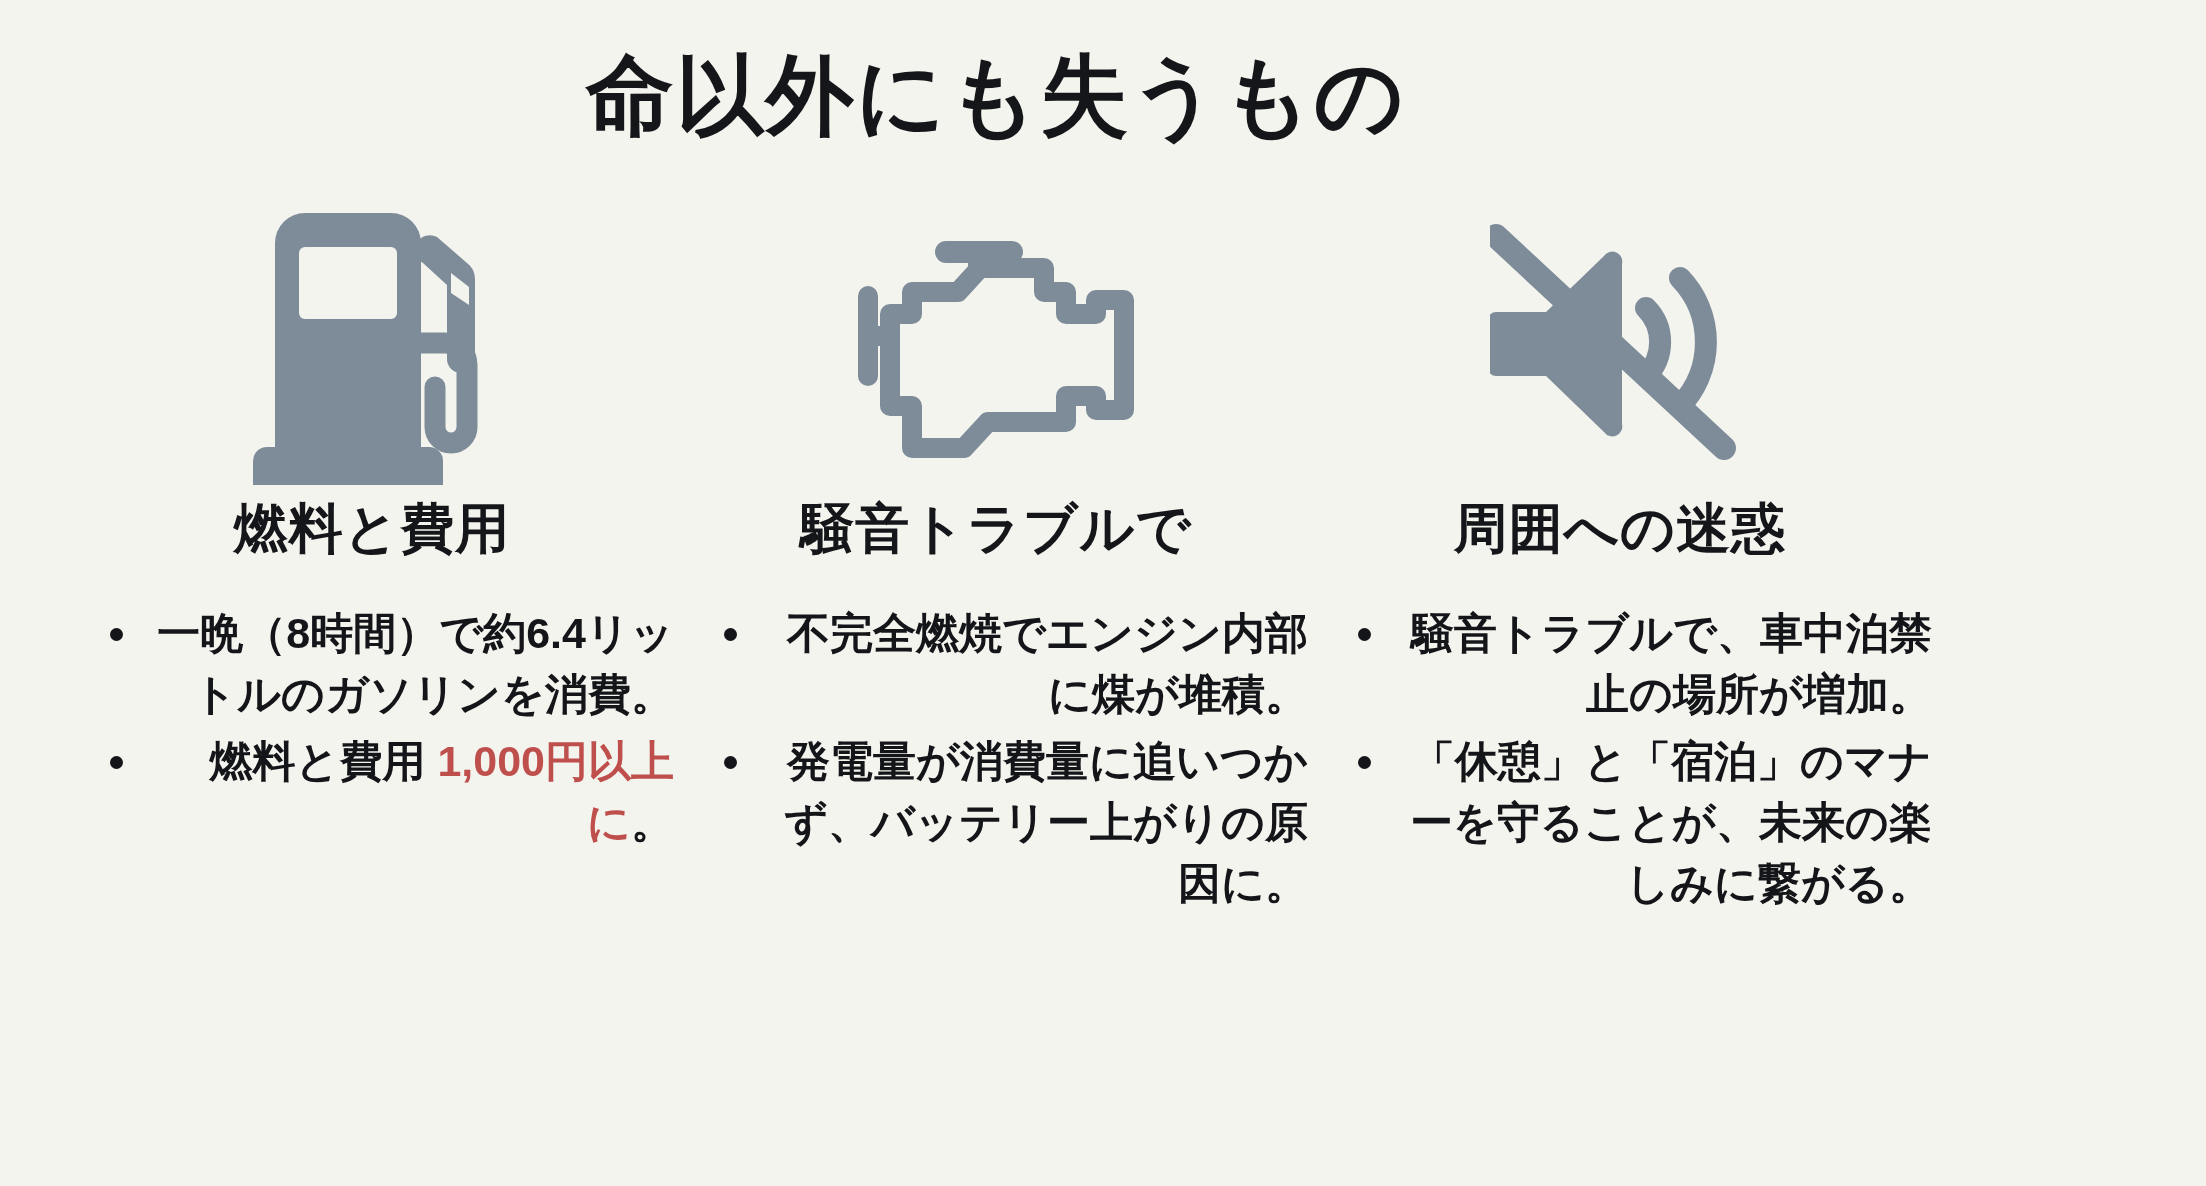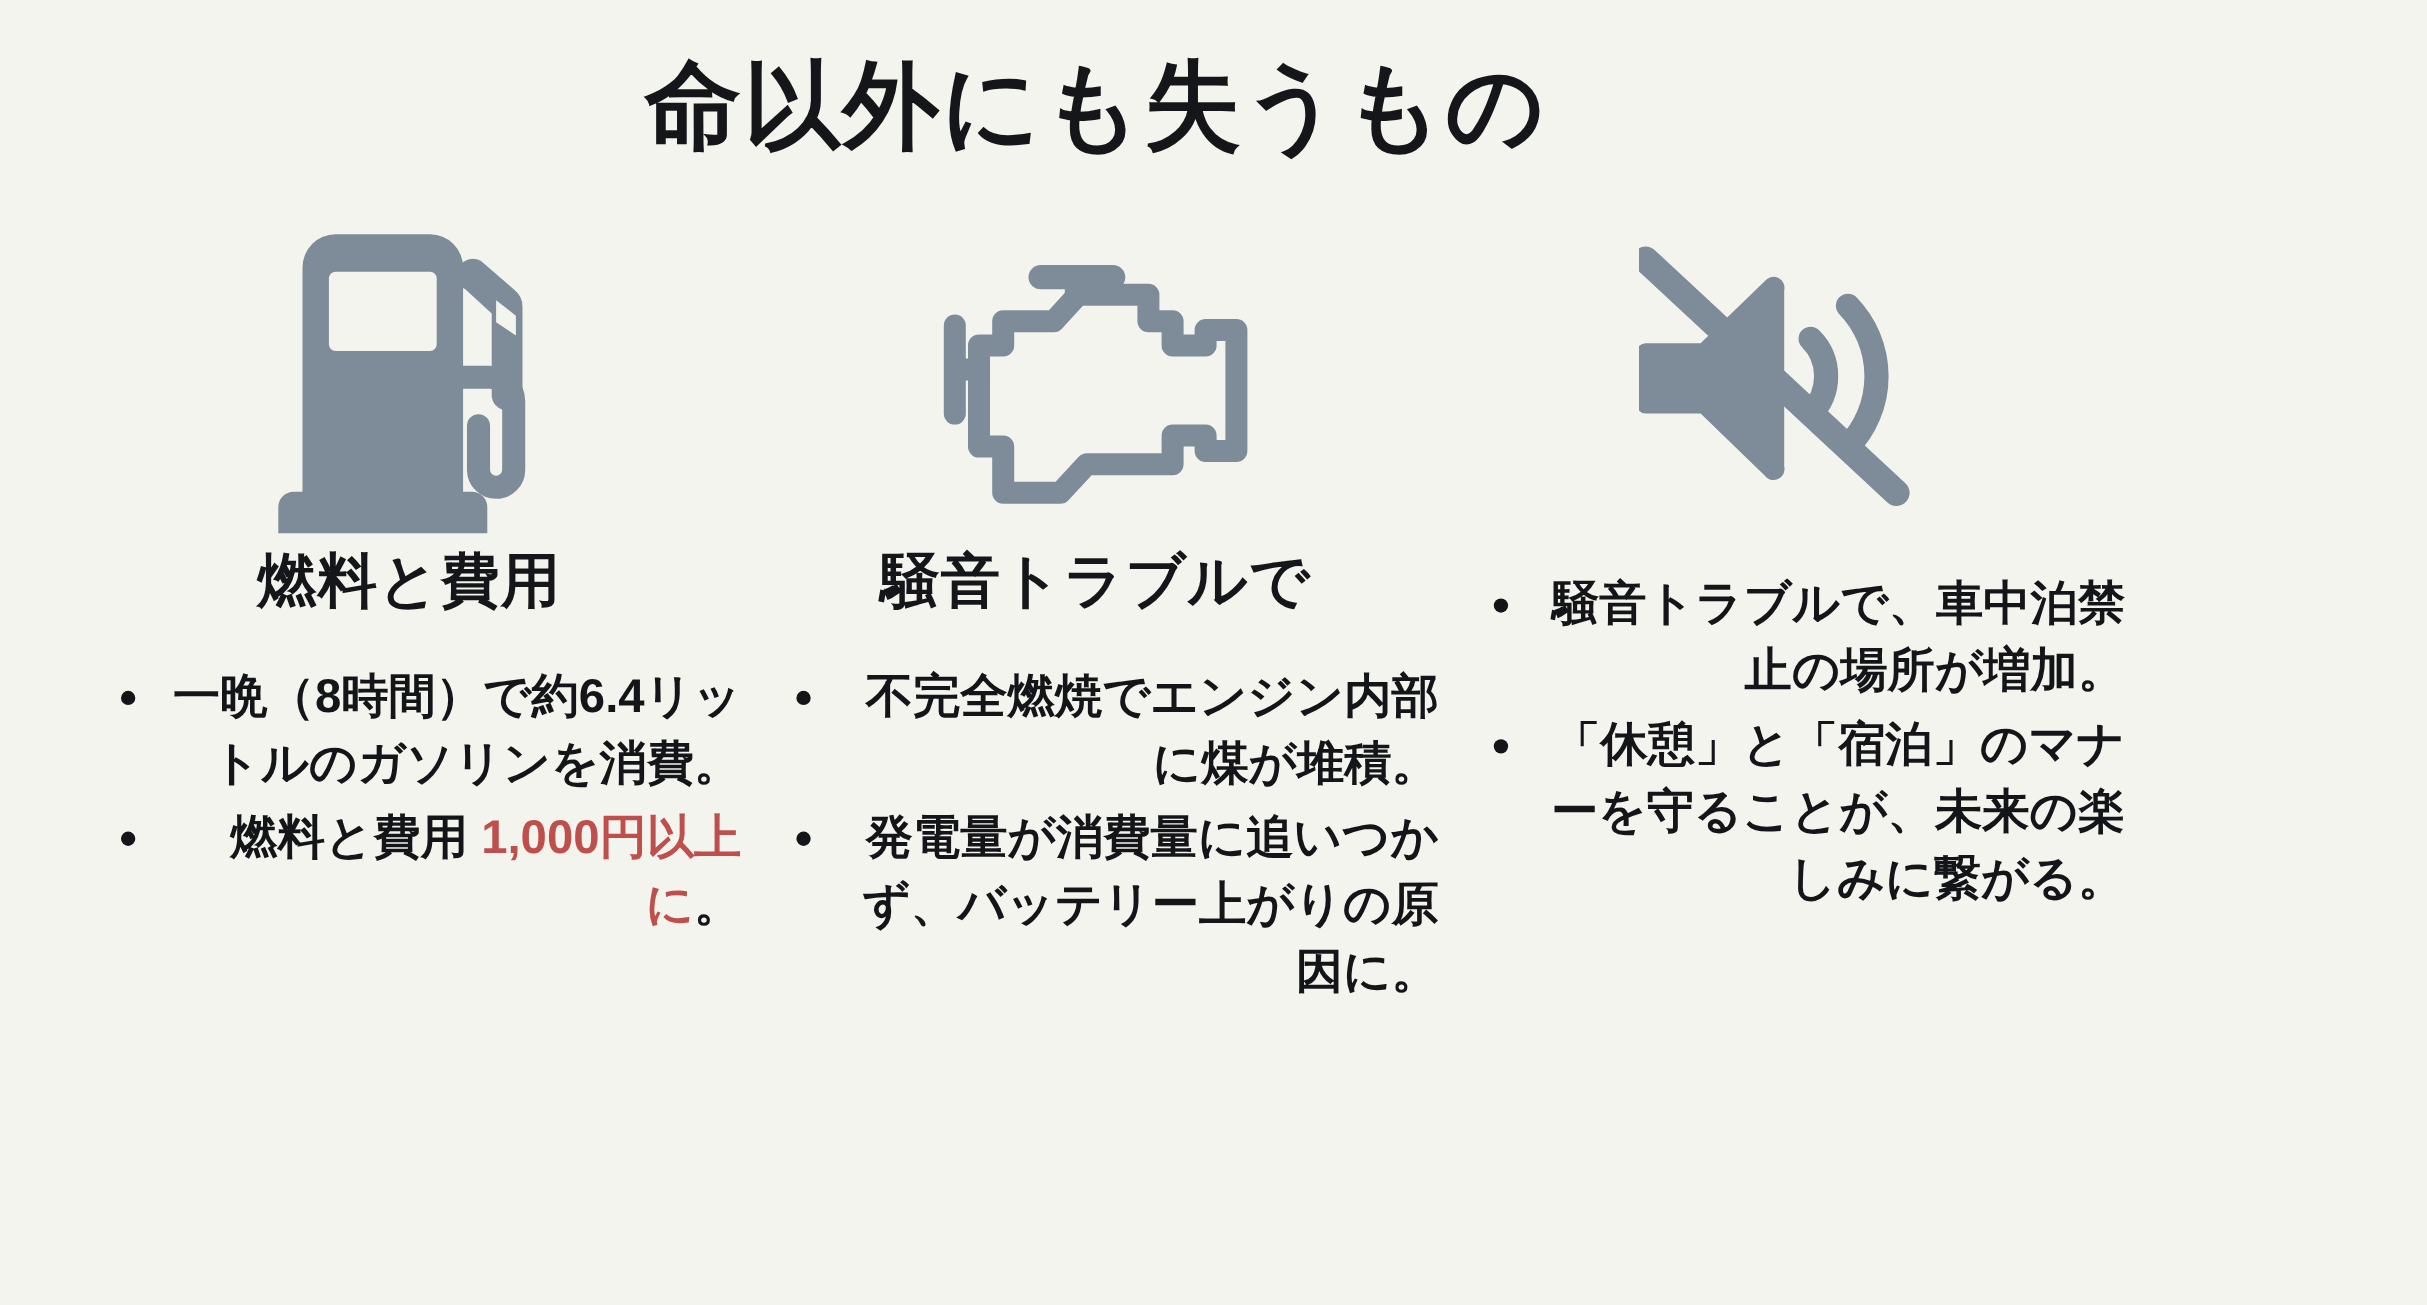--- a/index.html
+++ b/index.html
@@ -177,20 +177,21 @@
           <g fill="none" stroke="#7e8c99" stroke-width="22" stroke-linecap="round">
 
             <path d="M156 88 a48 48 0 0 1 0 68"></path>
 
             <path d="M190 58 a92 92 0 0 1 0 128"></path>
           </g>
 
           <line x1="6" y1="16" x2="234" y2="228" stroke="#7e8c99" stroke-width="24" stroke-linecap="round"></line>
         </svg>
       </div>
+      <div class="column-heading">周囲への迷惑</div>
       <ul class="bullets">
         <li>
           <span>騒音トラブルで、車中泊禁止の場所が増加。</span><span class="accent"></span><span></span>
         </li>
         <li>
           <span>「休憩」と「宿泊」のマナーを守ることが、未来の楽しみに繋がる。</span><span class="accent"></span><span></span>
         </li>
       </ul>
     </div>
 

